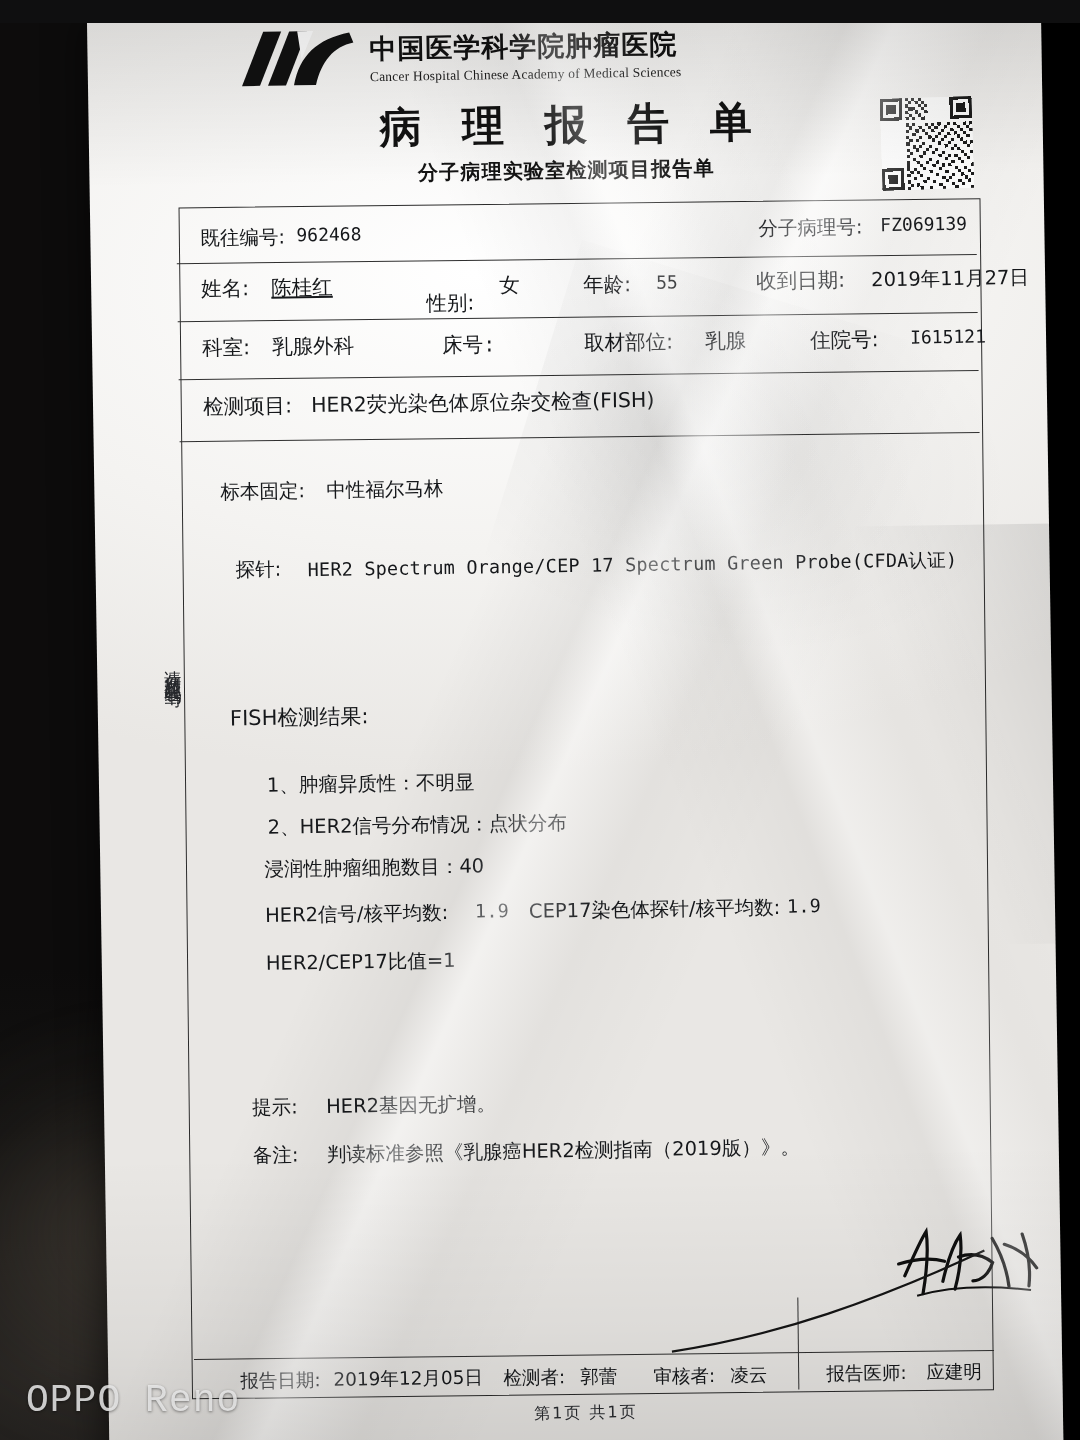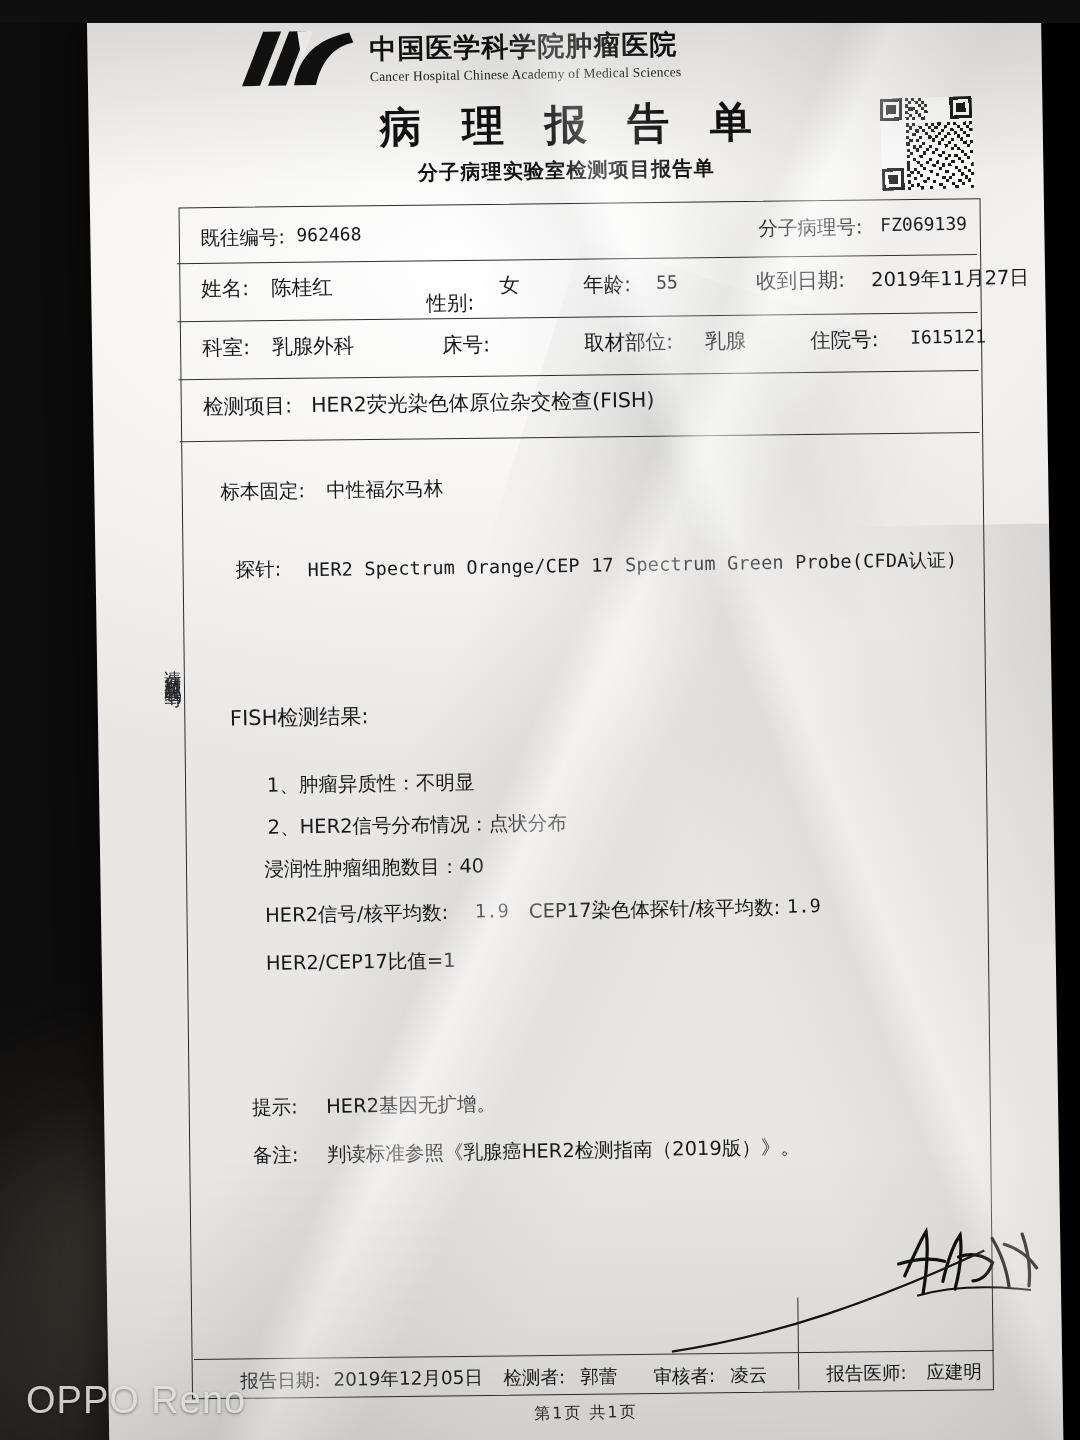--- a/index.html
+++ b/index.html
@@ -246,21 +246,21 @@
   .signature {
     position: absolute;
     left: 790px; top: 1218px;
     width: 150px; height: 90px;
   }
 
   
   .watermark {
     position: absolute;
     left: 26px; top: 1356px;
-    font-family: Liberation Sans, sans-serif;
+    font-family: Liberation Mono, monospace;
     font-size: 38px;
     color: rgba(235,235,235,0.85);
     letter-spacing: 1px;
     text-shadow: 0 1px 3px rgba(0,0,0,0.45);
   }
 </style>
 </head>
 <body>
 
 <div id="photo">
@@ -468,31 +468,31 @@
       <div class="hline" style="top:362px;"></div>
       <div class="hline" style="top:424px;"></div>
       <div class="hline" style="top:1342px;"></div>
 
       <div class="cell" style="left:110px; top:208px;">既往编号:</div>
       <div class="cell mono" style="left:206px; top:209px;">962468</div>
       <div class="cell" style="left:668px; top:207px;">分子病理号:</div>
       <div class="cell mono" style="left:790px; top:208px;">FZ069139</div>
 
       <div class="cell big" style="left:110px; top:258px;">姓名:</div>
-      <div class="cell big" style="left:180px; top:258px;">陈桂红</div>
+      <div class="cell big" style="left:180px; top:258px;text-decoration:underline;">陈桂红</div>
       <div class="cell big" style="left:335px; top:276px;">性别:</div>
       <div class="cell big" style="left:408px; top:259px;">女</div>
       <div class="cell big" style="left:492px; top:260px;">年龄:</div>
       <div class="cell mono" style="left:565px; top:262px;">55</div>
       <div class="cell big" style="left:665px; top:259px;">收到日期:</div>
       <div class="cell" style="left:780px; top:260px;">2019年11月27日</div>
 
       <div class="cell big" style="left:110px; top:317px;">科室:</div>
       <div class="cell big" style="left:180px; top:317px;">乳腺外科</div>
-      <div class="cell big" style="left:350px; top:318px;">床号:</div>
+      <div class="cell big" style="left:350px; top:318px;font-family:Liberation Mono, monospace;">床号:</div>
       <div class="cell big" style="left:430px; top:318px;"></div>
       <div class="cell big" style="left:492px; top:318px;">取材部位:</div>
       <div class="cell big" style="left:613px; top:318px;">乳腺</div>
       <div class="cell big" style="left:718px; top:319px;">住院号:</div>
       <div class="cell mono" style="left:818px; top:321px;">I615121</div>
 
       <div class="cell big" style="left:110px; top:376px;">检测项目:</div>
       <div class="cell big" style="left:218px; top:376px;">HER2荧光染色体原位杂交检查(FISH)</div>
 
       <div class="body-line" style="left:126px; top:462px;">标本固定:</div>

